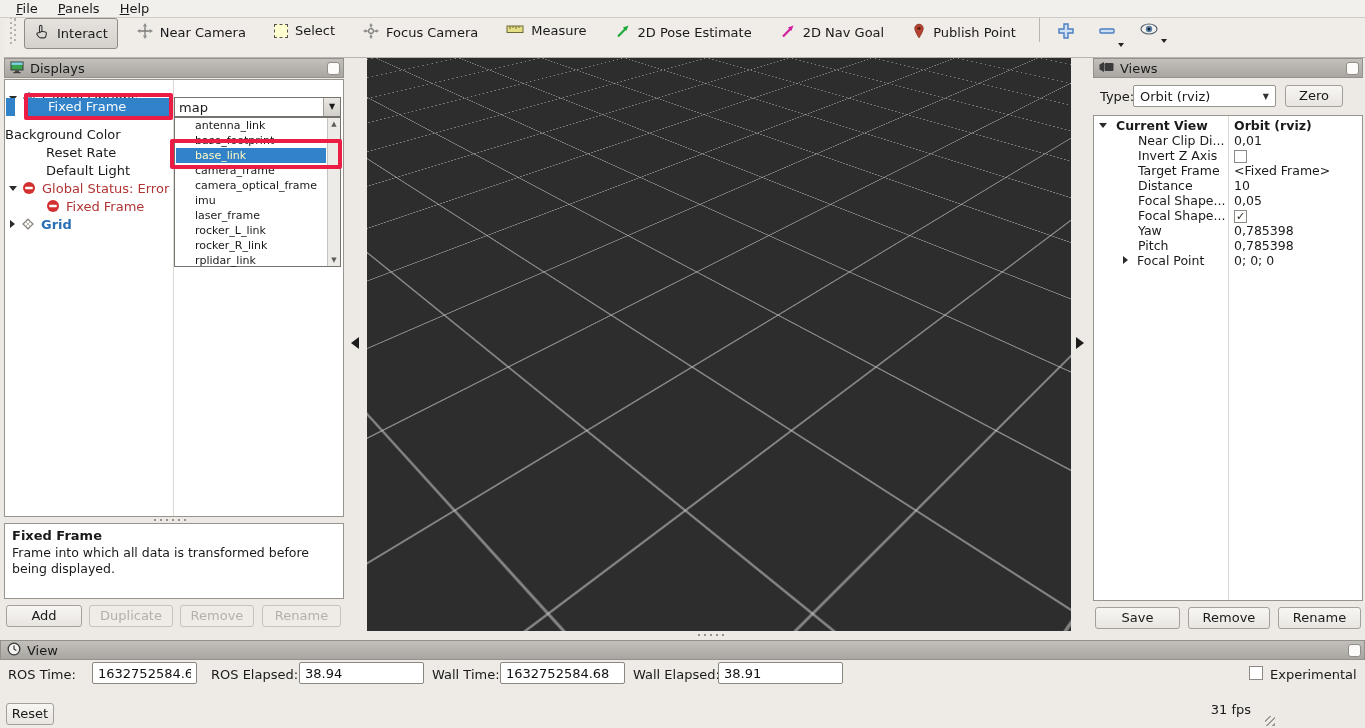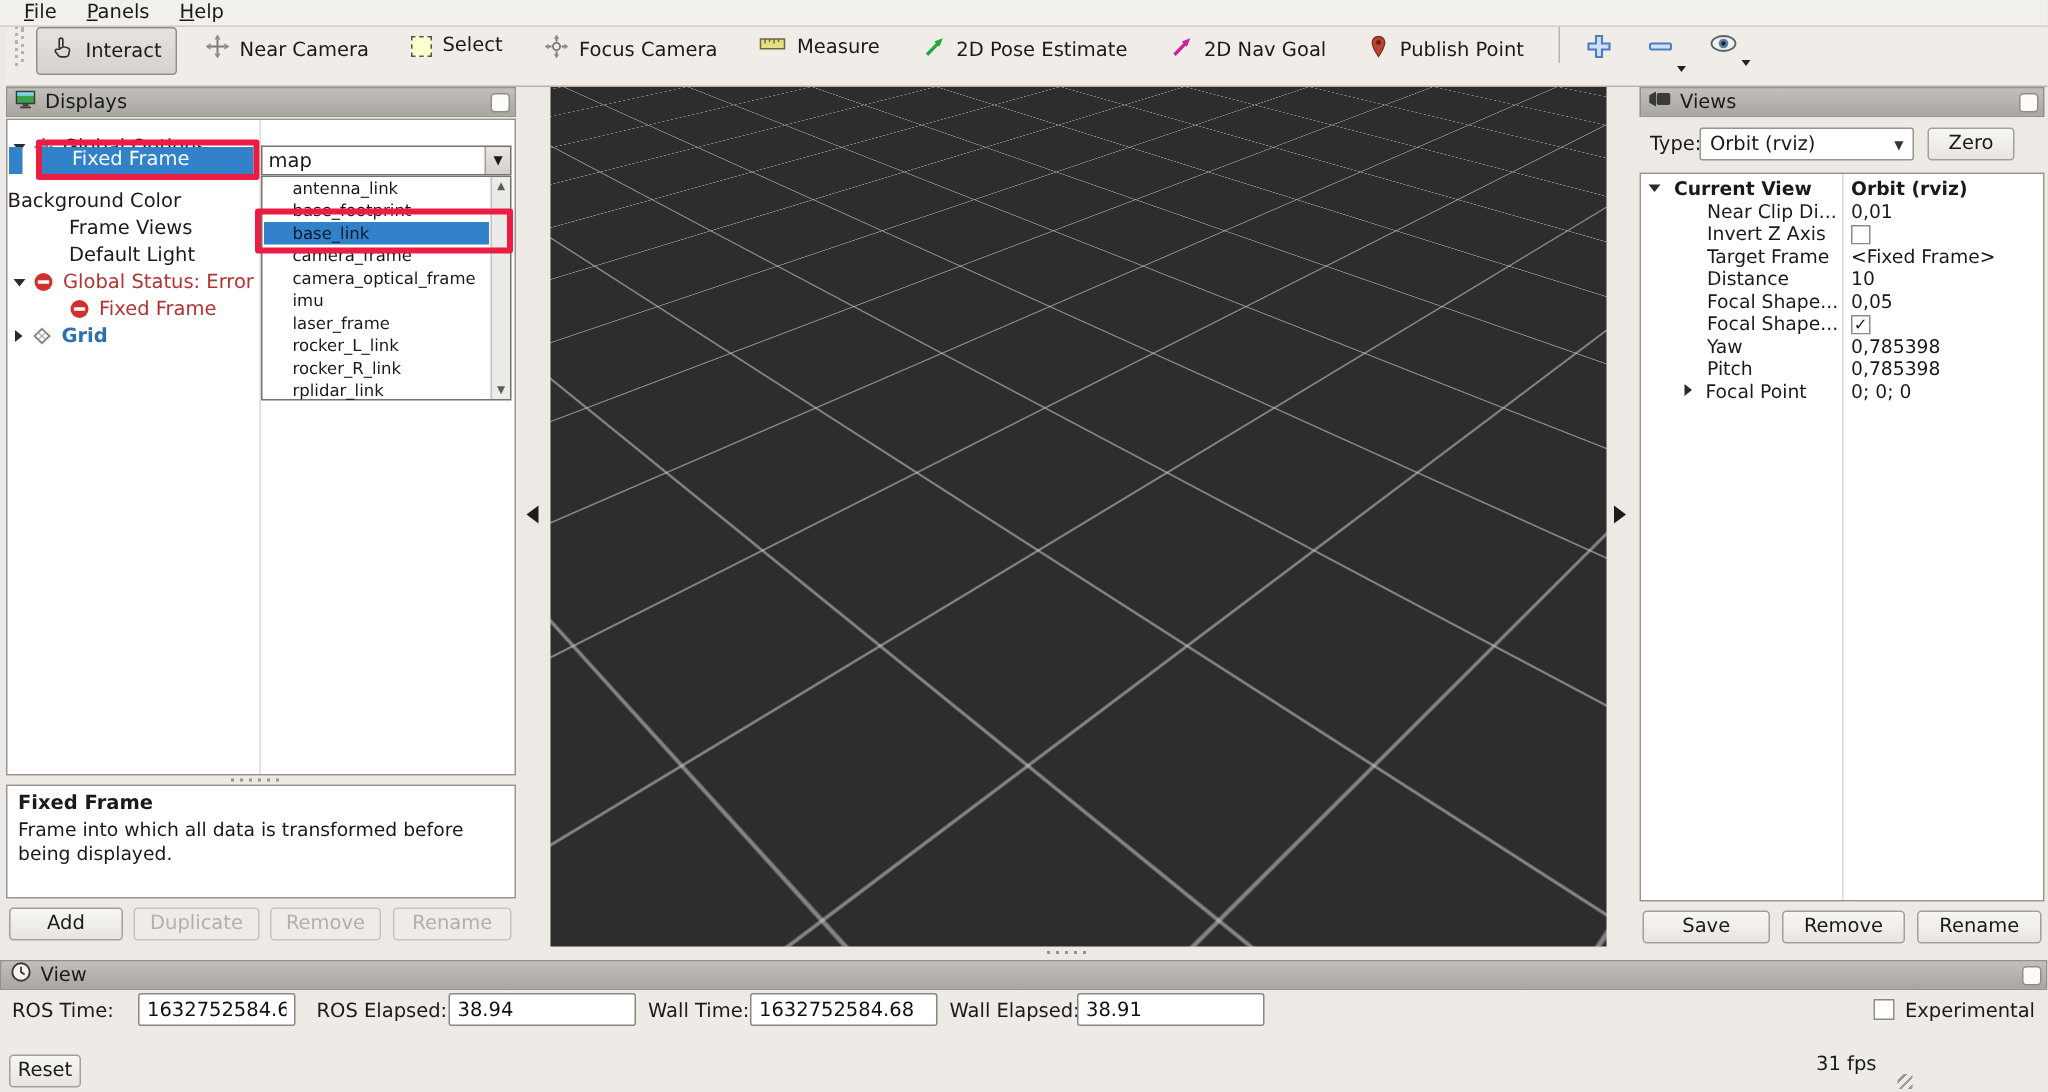--- a/index.html
+++ b/index.html
@@ -55,21 +55,21 @@
   .btn { position:absolute; height:22px; line-height:20px; text-align:center; font-size:13px; color:#1a1a1a;
     background:linear-gradient(#f8f6f3,#e8e5e1); border:1px solid #a3a09b; border-radius:3px; }
   .btn.disabled { color:#b3b0ab; border-color:#c6c3be; background:#efece8; }
 
   
   .combo { position:absolute; left:174px; top:97px; width:167px; height:20px; background:#fff; border:1px solid #76736e; z-index:30; }
   .combo-text { position:absolute; left:4px; top:1px; line-height:17px; }
   .combo-arrow { position:absolute; right:0; top:0; width:17px; height:18px; background:linear-gradient(#eae7e3,#d3d0cb); border-left:1px solid #a09d98; font-size:8px; text-align:center; line-height:18px; color:#1a1a1a; }
   .dd-list { position:absolute; left:174px; top:117px; width:167px; height:150px; background:#fff; border:1px solid #76736e; z-index:30; }
   .dd-item { position:absolute; left:1px; right:14px; height:15px; line-height:15px; font-size:11px; padding-left:19px; white-space:nowrap; overflow:hidden; }
-  .dd-item.selected { background:#3182c8; color:#0f172a; }
+  .dd-item.selected { background:#3182c8; color:#fef9c3; }
   .dd-scroll { position:absolute; right:0; top:0; bottom:0; width:13px; background:#edebe7; border-left:1px solid #c6c3be; }
   .dd-arrow { position:absolute; left:0; right:0; height:12px; font-size:7px; text-align:center; color:#5f5c58; line-height:12px; }
   .dd-arrow.up { top:0; } .dd-arrow.down { bottom:0; }
 
   
   .anno { position:absolute; border:4px solid #ec1d45; border-radius:2px; z-index:40; pointer-events:none; }
   #anno-fixed-frame { left:24px; top:93px; width:149px; height:27px; }
   #anno-base-link  { left:170px; top:139px; width:172px; height:30px; }
 
   
@@ -262,21 +262,21 @@
 
     <div class="trow" style="top:18px">
       <span class="sel-branch"></span>
       <span class="sel-name">Fixed Frame</span>
     </div>
 
     <div class="trow" style="top:36px">
       <span style="">Background Color</span>
     </div>
     <div class="trow" style="top:54px">
-      <span style="margin-left:41px">Frame Views</span>
+      <span style="margin-left:41px">Reset Rate</span>
     </div>
     <div class="trow" style="top:72px">
       <span style="margin-left:41px">Default Light</span>
     </div>
 
     <div class="trow" style="top:90px">
       <span class="exp-down"></span>
       <span class="tree-icon">
         <svg width="14" height="14" viewBox="0 0 14 14">
             <circle cx="7" cy="7" r="6" fill="#d32f2f"></circle>

